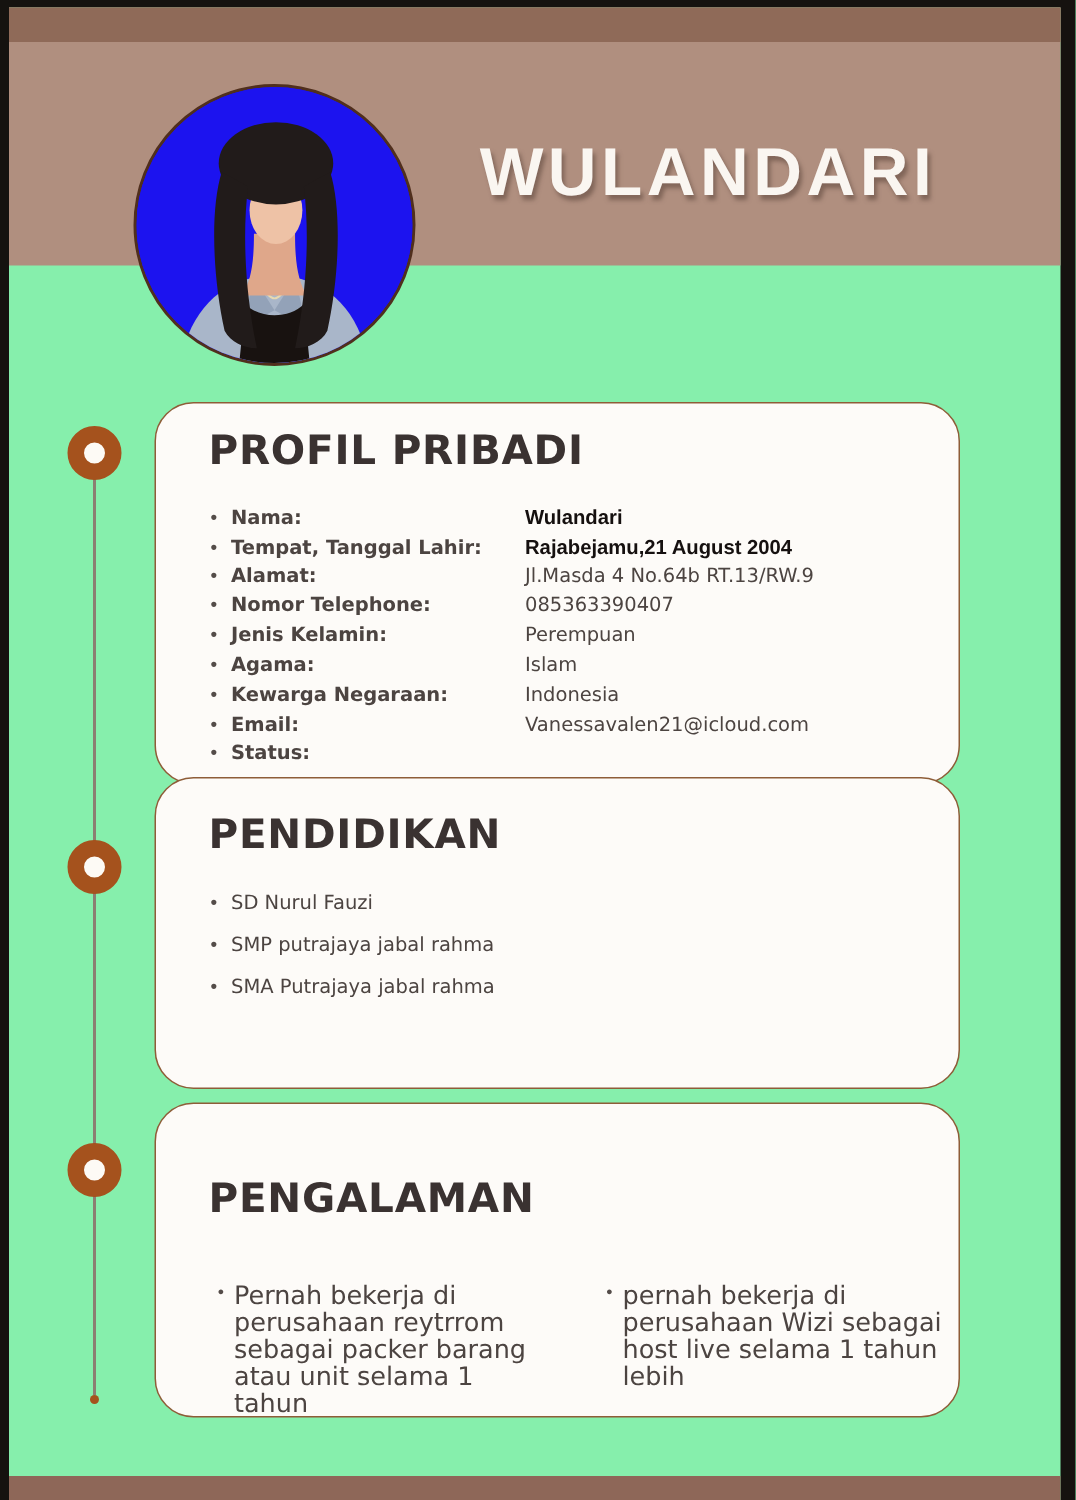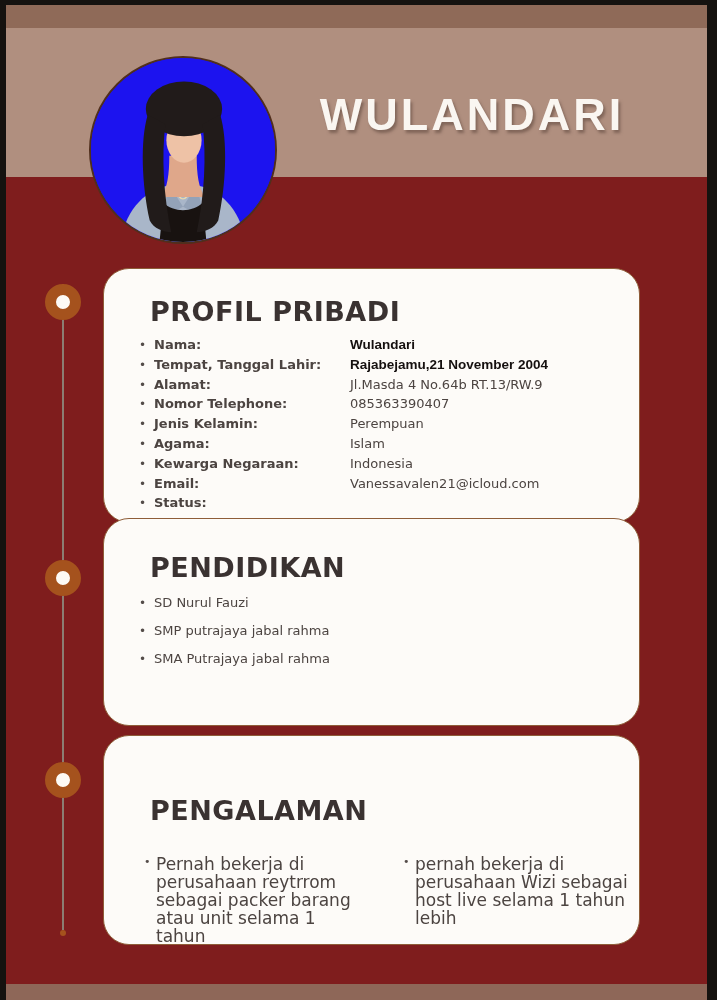--- a/index.html
+++ b/index.html
@@ -1,20 +1,20 @@
 <!DOCTYPE html>
 <html><head>
 <meta charset="utf-8">
 <style>
   html,body{margin:0;padding:0;}
   body{
     width:717px;height:1000px;position:relative;overflow:hidden;
     background:#15120f;font-family:"DejaVu Sans",sans-serif;
   }
-  .page{position:absolute;left:6px;top:5px;width:701px;height:995px;background:#7f1d1d;}
+  .page{position:absolute;left:6px;top:5px;width:701px;height:995px;background:#86efac;}
 
   
   .hdr{position:absolute;left:0;top:0;width:701px;height:172px;background:#b08f7f;}
   .hdr-strip{position:absolute;left:0;top:0;width:701px;height:23px;background:#8f6a58;}
   .title{
     position:absolute;left:296px;top:84px;width:340px;margin:0;text-align:center;
     font-family:"Liberation Sans",sans-serif;font-weight:700;font-size:45px;
     letter-spacing:3px;color:#faf6f1;text-shadow:2px 3px 3px rgba(97,74,63,.6);
   }
   .photo{
@@ -34,21 +34,21 @@
 
   
   .card{
     position:absolute;left:97px;width:537px;background:#fdfbf8;
     border:1.5px solid #8e5d38;border-radius:26px;box-sizing:border-box;
   }
   .c1{top:263px;height:255px}
   .c2{top:513px;height:208px}
   .c3{top:730px;height:210px}
   .card h2{
-    position:absolute;left:35px;margin:11px;font-weight:700;font-size:27px;
+    position:absolute;left:35px;margin:0;font-weight:700;font-size:27px;
     letter-spacing:.5px;color:#3a3231;font-family:"DejaVu Sans",sans-serif;
   }
   .c1 h2{top:16px}.c2 h2{top:22px}.c3 h2{top:48px}
 
   
   .rows{position:absolute;left:35px;top:68px;right:18px;}
   .row{display:flex;align-items:baseline;height:19.8px;font-size:13px;color:#4c4441;}
   .bul{width:15px;font-size:12px;color:#544c49;flex:none;}
   .lab{width:196px;flex:none;font-weight:bold;}
   .val{flex:1;white-space:nowrap;}
@@ -105,21 +105,21 @@
     <h2>PROFIL PRIBADI</h2>
     <div class="rows">
       <div class="row">
         <span class="bul">•</span>
         <span class="lab">Nama:</span>
         <span class="val alt">Wulandari</span>
       </div>
       <div class="row">
         <span class="bul">•</span>
         <span class="lab">Tempat, Tanggal Lahir:</span>
-        <span class="val alt">Rajabejamu,21 November 2004</span>
+        <span class="val alt">Rajabejamu,21 August 2004</span>
       </div>
       <div class="row">
         <span class="bul">•</span>
         <span class="lab">Alamat:</span>
         <span class="val">Jl.Masda 4 No.64b RT.13/RW.9</span>
       </div>
       <div class="row">
         <span class="bul">•</span>
         <span class="lab">Nomor Telephone:</span>
         <span class="val">085363390407</span>

